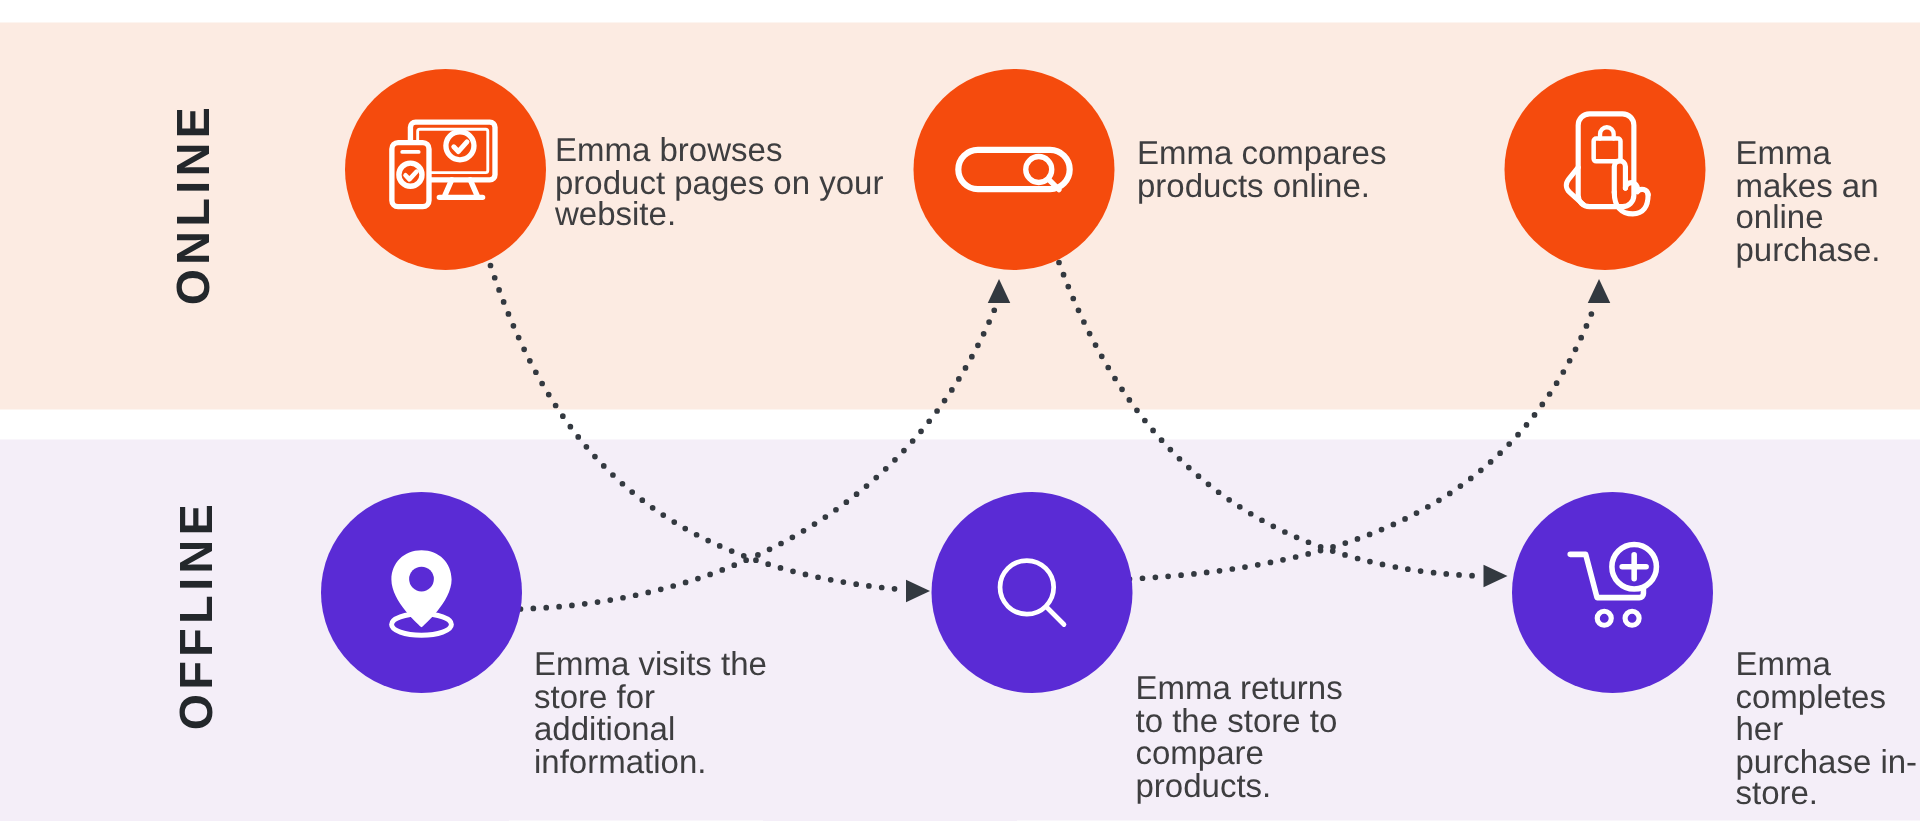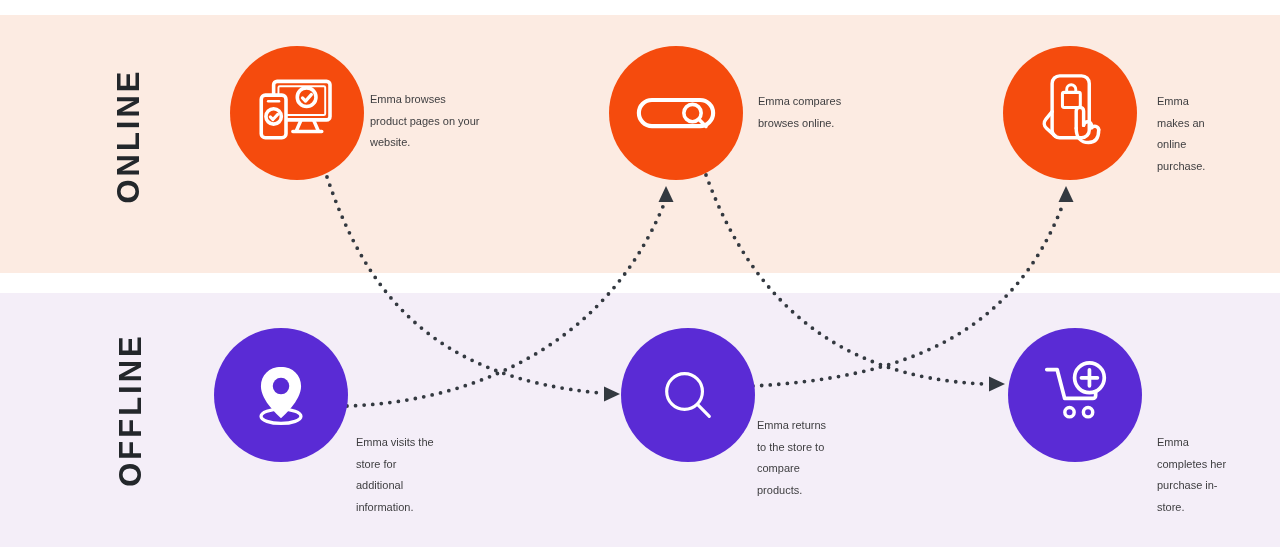--- a/index.html
+++ b/index.html
@@ -19,21 +19,21 @@
   }
   .node{
     position:absolute;width:134px;height:134px;border-radius:50%;
     display:flex;align-items:center;justify-content:center;
   }
   .node.online{background:#f54b0d;}
   .node.offline{background:#5a2bd5;}
   .node svg{display:block;}
   .caption{
     position:absolute;
-    font-size:11px;line-height:21.5px;color:#3e3e40;
+    font-size:22px;line-height:21.5px;color:#3e3e40;
     white-space:pre-line;
   }
   svg.connectors{position:absolute;left:0;top:0;pointer-events:none;}
   .dotted{
     fill:none;stroke:#333940;stroke-width:3.8;
     stroke-linecap:round;stroke-dasharray:0 8.6;
   }
   .arrowhead{fill:#333940;stroke:none;}
   .icon{stroke:#ffffff;fill:none;stroke-linecap:round;stroke-linejoin:round;}
 </style>
@@ -113,29 +113,29 @@
     <circle cx="41.5" cy="44.5" r="3.4" stroke-width="2.5"></circle>
     <circle cx="42.5" cy="19.5" r="10.8" fill="#5a2bd5"></circle>
     <path d="M36.7 19.5 h11.6 M42.5 13.7 v11.6"></path>
   </svg>
 </div>
 
 <div class="caption" style="left:370px;top:89px">Emma browses
 product pages on your
 website.</div>
 <div class="caption" style="left:758px;top:91px">Emma compares
-browses online.</div>
+products online.</div>
 <div class="caption" style="left:1157px;top:91px">Emma
 makes an
 online
 purchase.</div>
 <div class="caption" style="left:356px;top:432px">Emma visits the
 store for
 additional
 information.</div>
-<div class="caption" style="left:757px;top:415px">Emma returns
+<div class="caption" style="left:757px;top:448px">Emma returns
 to the store to
 compare
 products.</div>
 <div class="caption" style="left:1157px;top:432px">Emma
 completes her
 purchase in-
 store.</div>
 
 </body></html>

